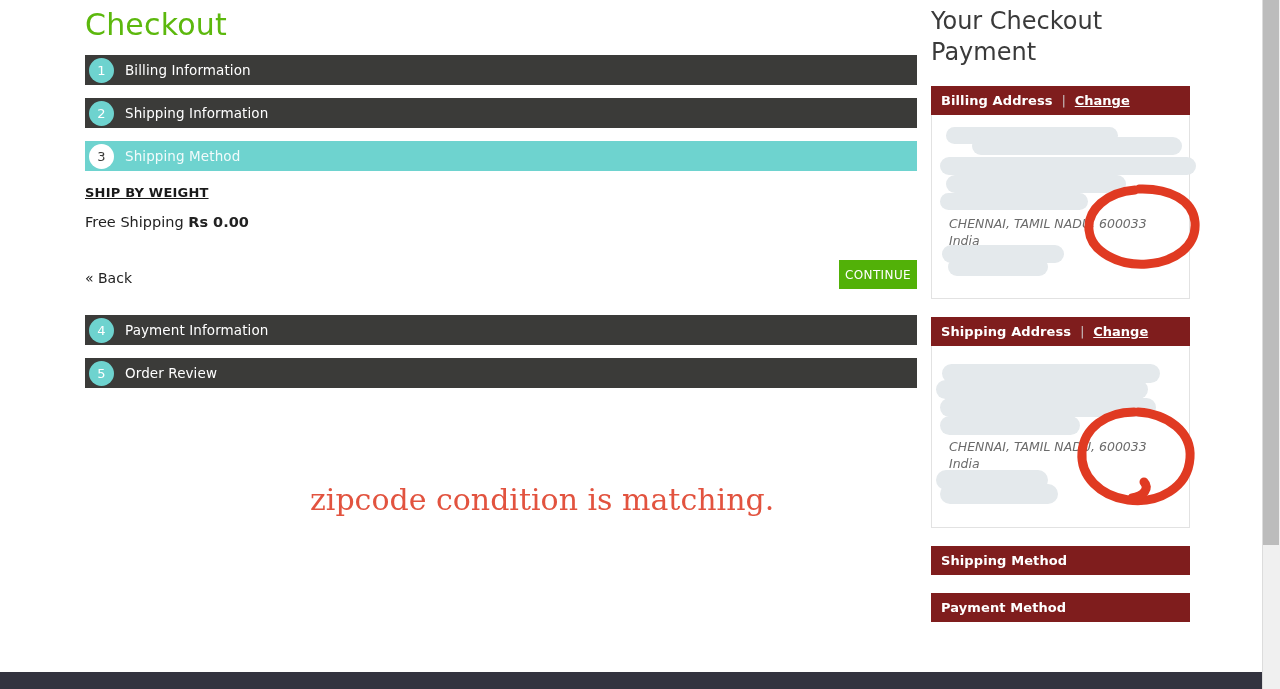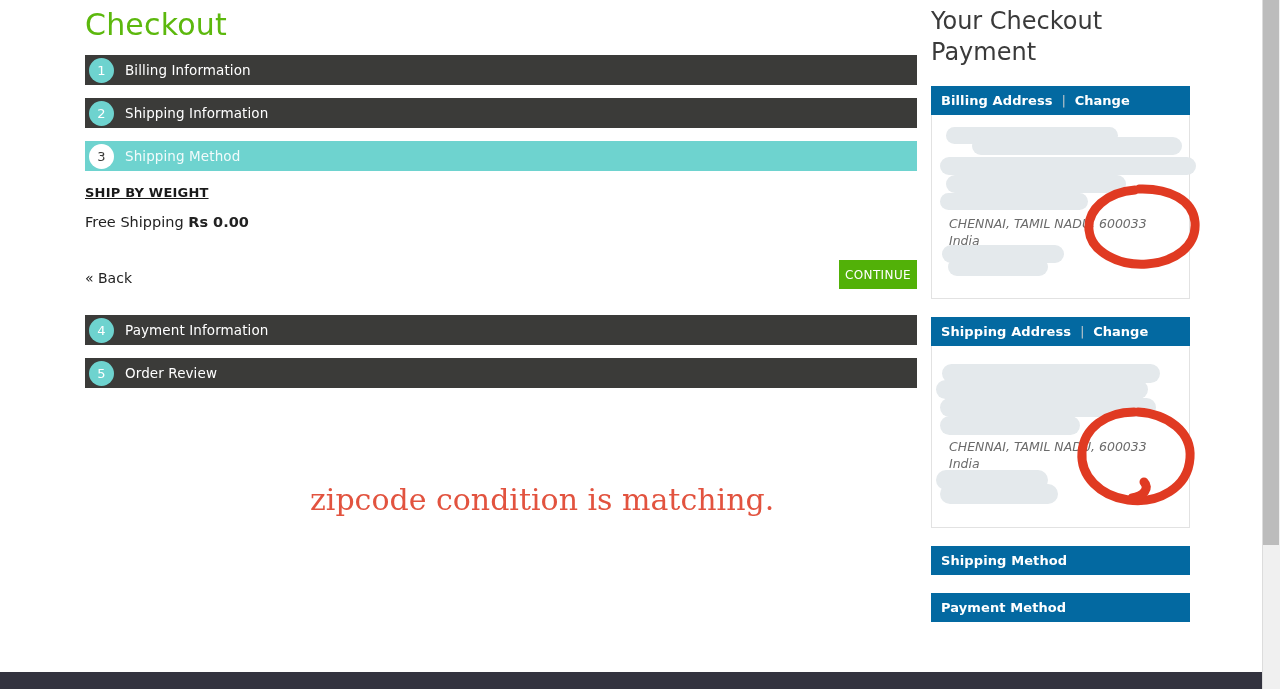--- a/index.html
+++ b/index.html
@@ -150,21 +150,21 @@
   }
   #sidebar-title {
     font-size: 24px;
     line-height: 31px;
     color: #3a3a3a;
     font-weight: 400;
     margin: 6px 0 0 0;
   }
   .side-block { margin-top: 18px; }
   .side-head {
-    background: #0369a1;
+    background: #7f1d1d;
     height: 29px;
     display: flex;
     align-items: center;
     padding-left: 10px;
     box-sizing: border-box;
   }
   .side-head-label {
     font-size: 13px;
     font-weight: bold;
     color: #ffffff;
@@ -172,20 +172,21 @@
   }
   .side-head-sep {
     color: #cfcfcf;
     margin: 0 9px;
     font-size: 12px;
   }
   .side-head-change {
     font-size: 13px;
     font-weight: bold;
     color: #ffffff;
+    text-decoration: underline;
     cursor: pointer;
   }
   .side-body {
     border: 1px solid #e2e2e2;
     border-top: none;
     background: #ffffff;
     position: relative;
     overflow: visible;
     padding: 10px 12px 12px 12px;
     box-sizing: border-box;

